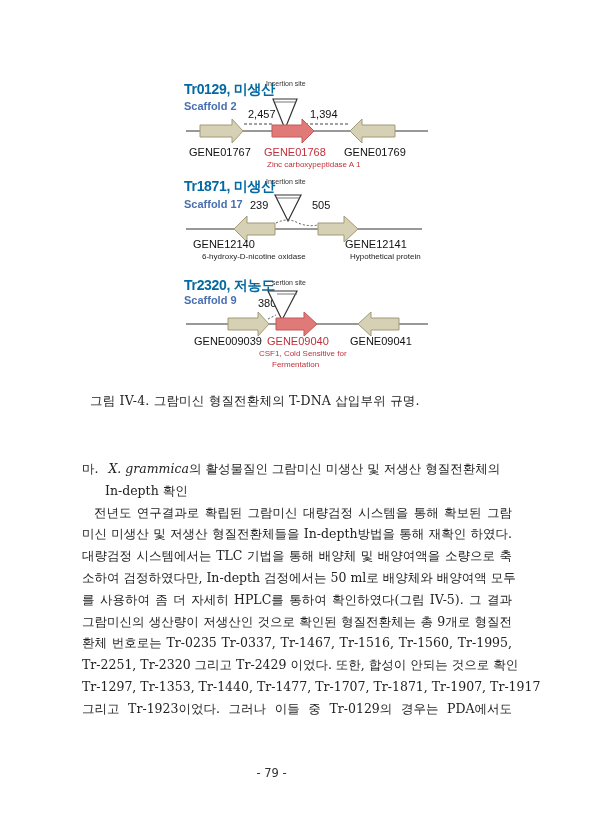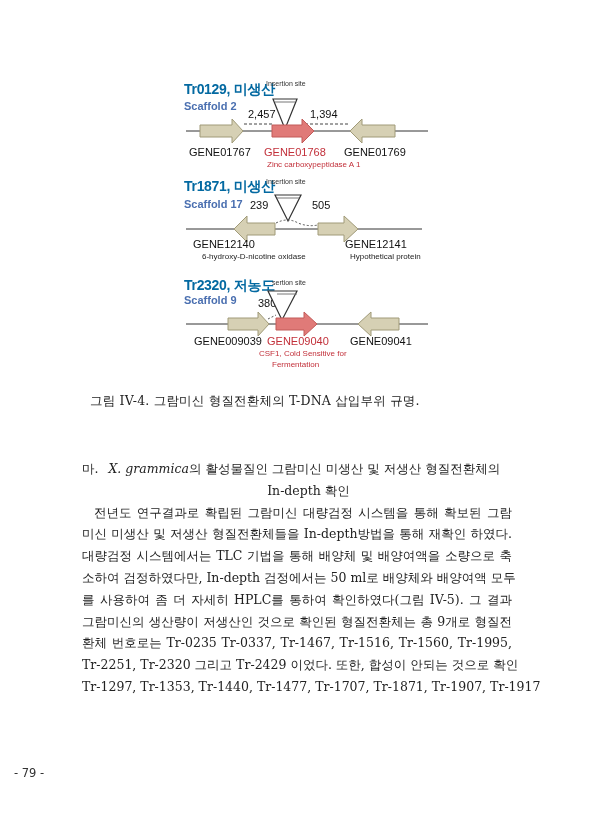--- a/index.html
+++ b/index.html
@@ -12,24 +12,24 @@
   .num { position: absolute; font-family: "Liberation Sans", sans-serif; font-size: 11px; color: #111; }
   .gene { position: absolute; font-family: "Liberation Sans", sans-serif; font-size: 11px; color: #111; white-space: nowrap; }
   .gene.red { color: #c2303a; }
   .desc { position: absolute; font-family: "Liberation Sans", sans-serif; font-size: 8px; color: #222; white-space: nowrap; }
   .desc.red { color: #c2303a; }
   svg.track { position: absolute; left: 0; }
   .caption { position: absolute; left: 90px; top: 393px; font-size: 12.5px; white-space: nowrap; letter-spacing: 0.2px; }
   .body-text { position: absolute; left: 82px; top: 458px; width: 430px; font-size: 12.5px; line-height: 21.8px; }
   .body-text p { margin: 0; white-space: nowrap; }
   .heading1 { text-align: left; }
-  .heading2 { padding-left: 23px; text-align: center; }
+  .heading2 { padding-left: 23px; }
   .para-first { padding-left: 12px; }
   .just { text-align: justify; text-align-last: justify; }
-  .page-num { position: absolute; left: 14px; width: 543px; top: 766px; font-family: "DejaVu Sans", sans-serif; font-size: 11.5px; color: #333; }
+  .page-num { position: absolute; left: 0; width: 543px; top: 766px; text-align: center; font-family: "DejaVu Sans", sans-serif; font-size: 11.5px; color: #333; }
   i.sp { font-style: italic; }
 </style>
 </head>
 <body>
 
 <div class="figure">
 
   <div class="panel" style="top:0;height:100px;">
     <span class="panel-title" style="left:4px;top:6px;">Tr0129, 미생산</span>
     <span class="ins-label" style="left:86px;top:5px;">Insertion site</span>
@@ -125,15 +125,16 @@
   <p class="heading2">In-depth 확인</p>
   <p class="para-first just">전년도 연구결과로 확립된 그람미신 대량검정 시스템을 통해 확보된 그람</p>
   <p class="just">미신 미생산 및 저생산 형질전환체들을 In-depth방법을 통해 재확인 하였다.</p>
   <p class="just">대량검정 시스템에서는 TLC 기법을 통해 배양체 및 배양여액을 소량으로 축</p>
   <p class="just">소하여 검정하였다만, In-depth 검정에서는 50 ml로 배양체와 배양여액 모두</p>
   <p class="just">를 사용하여 좀 더 자세히 HPLC를 통하여 확인하였다(그림 IV-5). 그 결과</p>
   <p class="just">그람미신의 생산량이 저생산인 것으로 확인된 형질전환체는 총 9개로 형질전</p>
   <p class="just">환체 번호로는 Tr-0235 Tr-0337, Tr-1467, Tr-1516, Tr-1560, Tr-1995,</p>
   <p class="just">Tr-2251, Tr-2320 그리고 Tr-2429 이었다. 또한, 합성이 안되는 것으로 확인</p>
   <p class="just">Tr-1297, Tr-1353, Tr-1440, Tr-1477, Tr-1707, Tr-1871, Tr-1907, Tr-1917</p>
+  <p class="just">그리고 Tr-1923이었다. 그러나 이들 중 Tr-0129의 경우는 PDA에서도</p>
 </div>
 
 <div class="page-num">- 79 -</div>
 
 </body></html>

